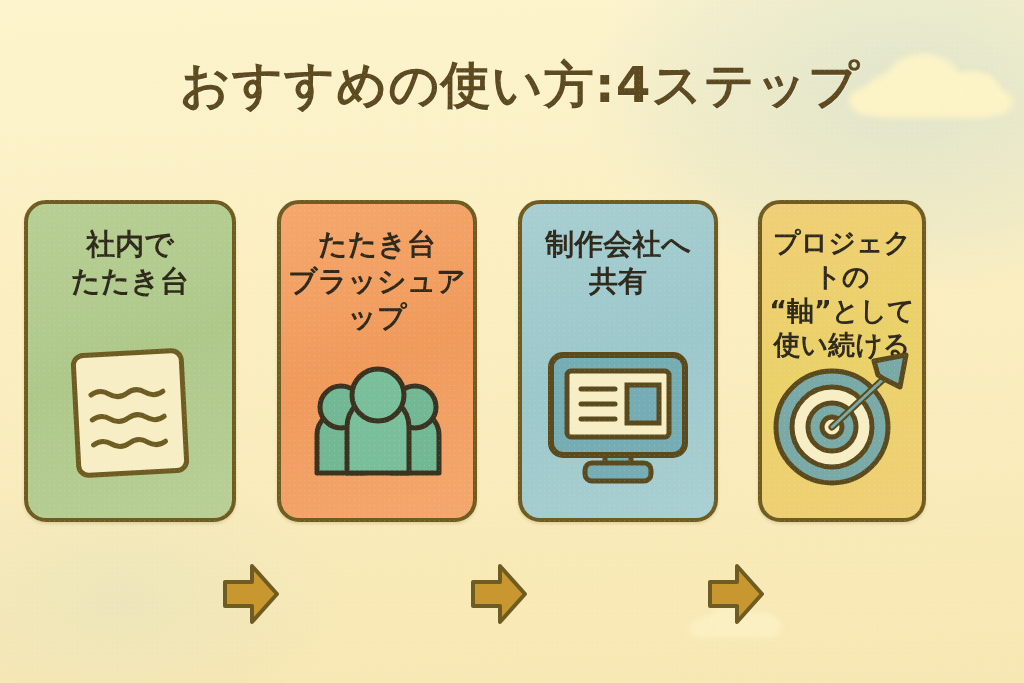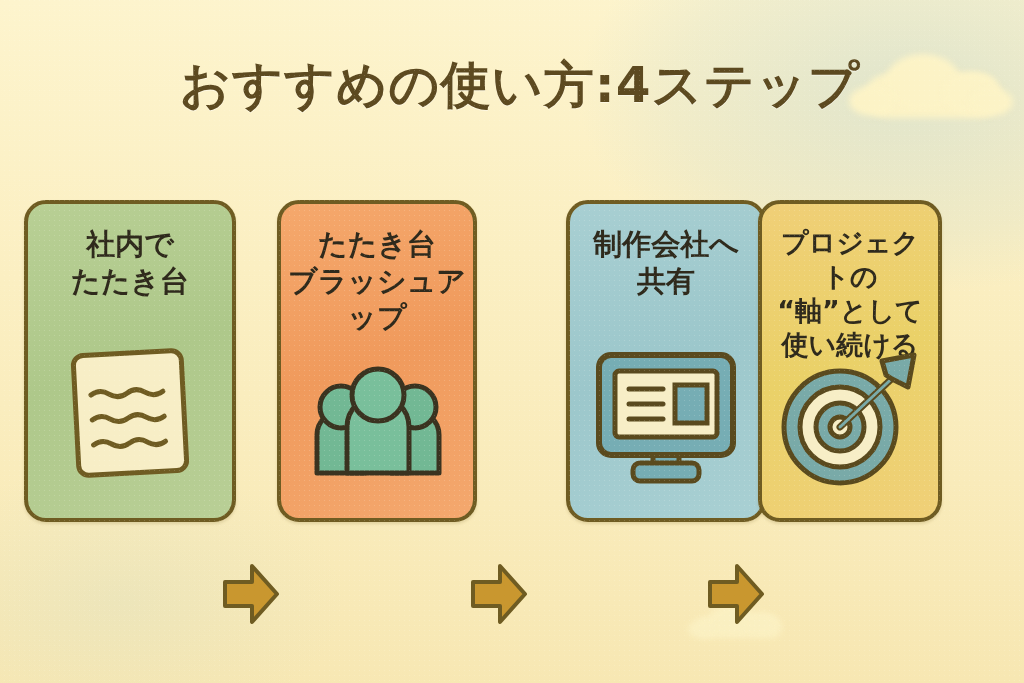--- a/index.html
+++ b/index.html
@@ -90,22 +90,22 @@
     top: 0;
     width: 212px;
     height: 322px;
     border: 4px solid #6f5c22;
     border-radius: 22px;
     box-sizing: border-box;
     box-shadow: 0 2px 3px rgba(120,100,40,0.18);
   }
   .card.c0 { left: 24px;  background: linear-gradient(160deg,#b8cf94 0%, #aec88a 50%, #b9cf96 100%); }
   .card.c1 { left: 277px; width: 200px; background: linear-gradient(160deg,#f5a86c 0%, #f09a5c 50%, #f4a86e 100%); }
-  .card.c2 { left: 518px; width: 200px; background: linear-gradient(160deg,#a8cfd2 0%, #9cc7cb 50%, #a9d0d3 100%); margin-left: 48px; }
-  .card.c3 { left: 758px; width: 184px; background: linear-gradient(160deg,#f0cf77 0%, #ead168 50%, #f0d078 100%); }
+  .card.c2 { left: 518px; width: 200px; background: linear-gradient(160deg,#a8cfd2 0%, #9cc7cb 50%, #a9d0d3 100%); }
+  .card.c3 { left: 758px; width: 168px; background: linear-gradient(160deg,#f0cf77 0%, #ead168 50%, #f0d078 100%); }
 
   .card-label {
     position: absolute;
     left: 0;
     right: 0;
     top: 22px;
     text-align: center;
     font-size: 29px;
     line-height: 1.26;
     color: #2f2a1c;

